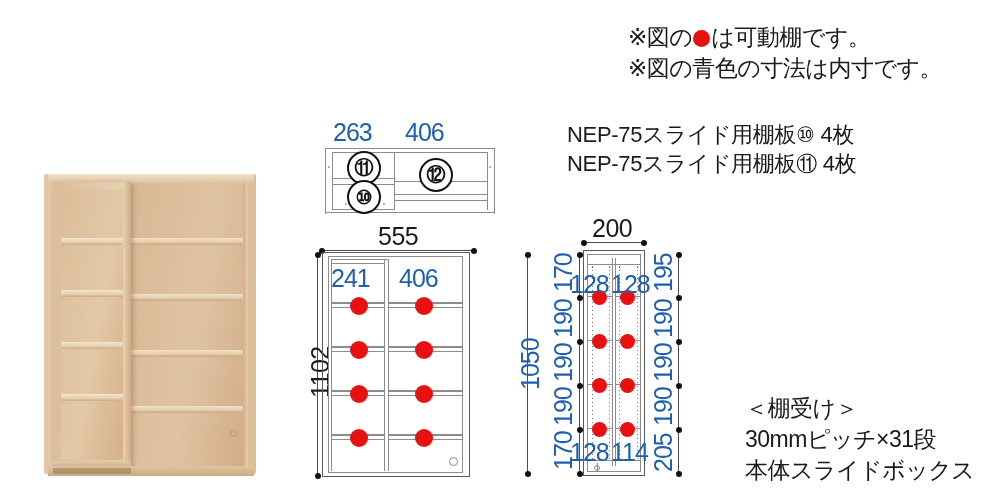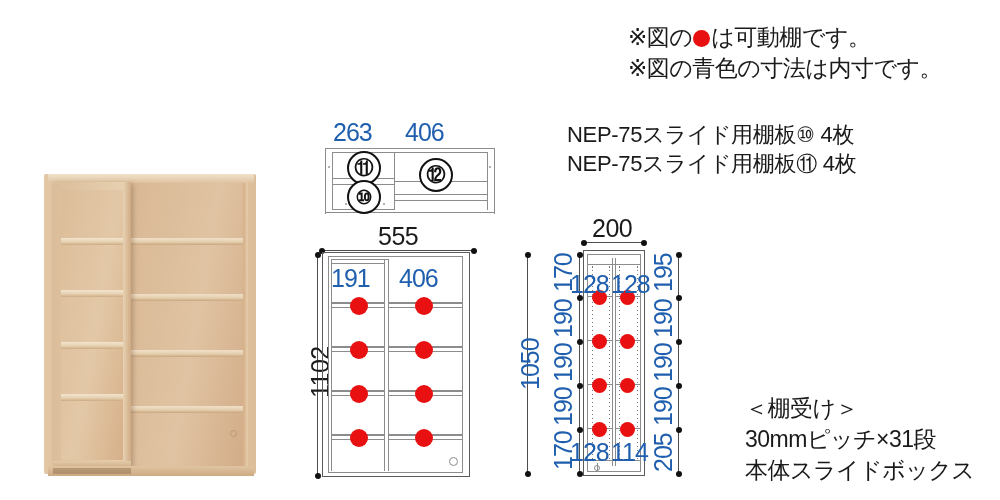--- a/index.html
+++ b/index.html
@@ -198,21 +198,21 @@
 
   <div class="abs ln" style="left:67px;top:50px;width:73px;height:1.6px;"></div>
   <div class="abs ln" style="left:67px;top:55px;width:73px;height:1px;"></div>
   <div class="abs ln" style="left:67px;top:94px;width:73px;height:1.6px;"></div>
   <div class="abs ln" style="left:67px;top:99px;width:73px;height:1px;"></div>
   <div class="abs ln" style="left:67px;top:138px;width:73px;height:1.6px;"></div>
   <div class="abs ln" style="left:67px;top:143px;width:73px;height:1px;"></div>
   <div class="abs ln" style="left:67px;top:182px;width:73px;height:1.6px;"></div>
   <div class="abs ln" style="left:67px;top:187px;width:73px;height:1px;"></div>
 
-  <div class="abs dimtext" style="left:9px;top:14px;">191</div>
+  <div class="abs dimtext" style="left:9px;top:14px;">241</div>
   <div class="abs dimtext" style="left:77px;top:14px;">406</div>
 
   <div class="abs reddot" style="left:28px;top:45px;width:18px;height:18px;"></div>
   <div class="abs reddot" style="left:28px;top:89px;width:18px;height:18px;"></div>
   <div class="abs reddot" style="left:28px;top:133px;width:18px;height:18px;"></div>
   <div class="abs reddot" style="left:28px;top:177px;width:18px;height:18px;"></div>
   <div class="abs reddot" style="left:93px;top:45px;width:18px;height:18px;"></div>
   <div class="abs reddot" style="left:93px;top:89px;width:18px;height:18px;"></div>
   <div class="abs reddot" style="left:93px;top:133px;width:18px;height:18px;"></div>
   <div class="abs reddot" style="left:93px;top:177px;width:18px;height:18px;"></div>

